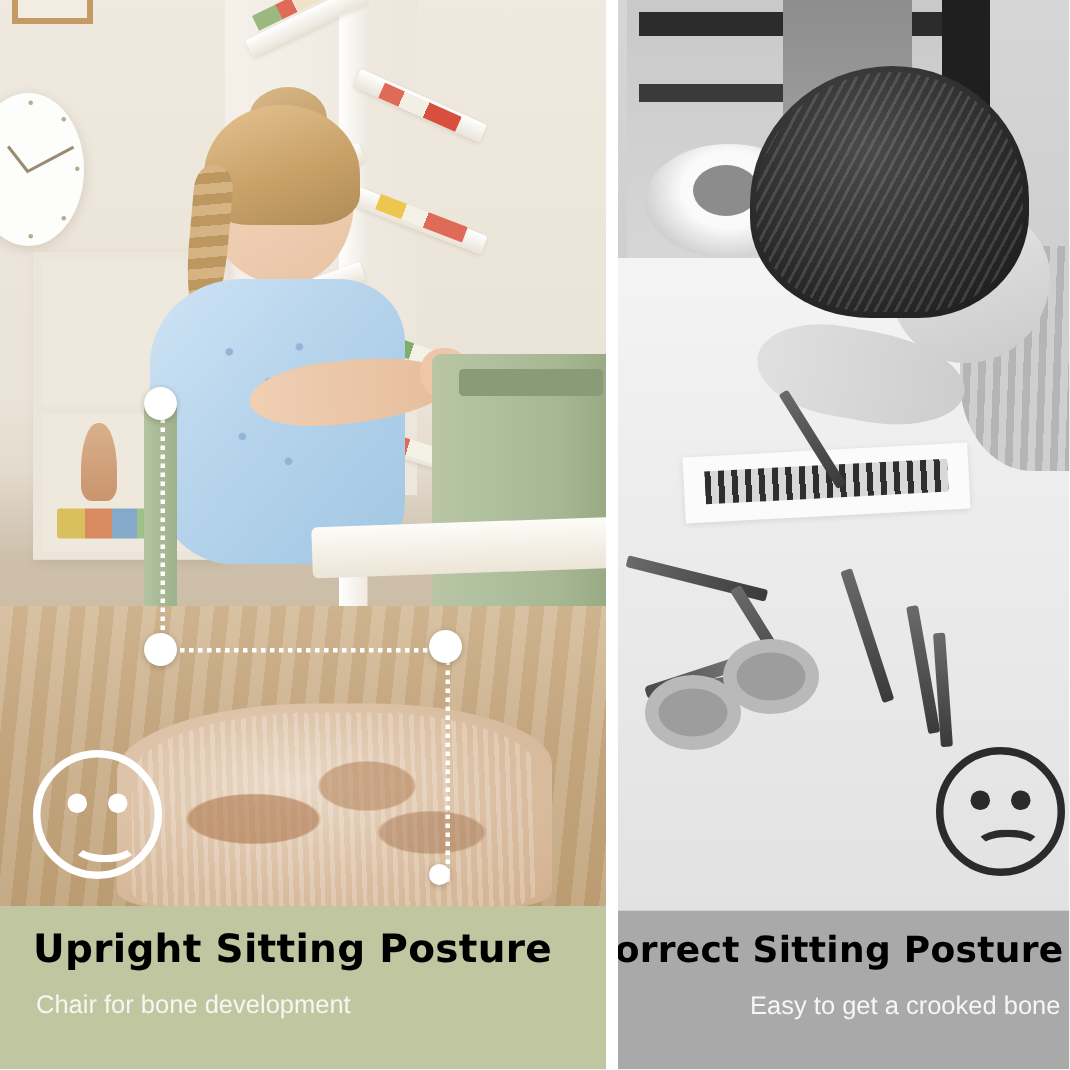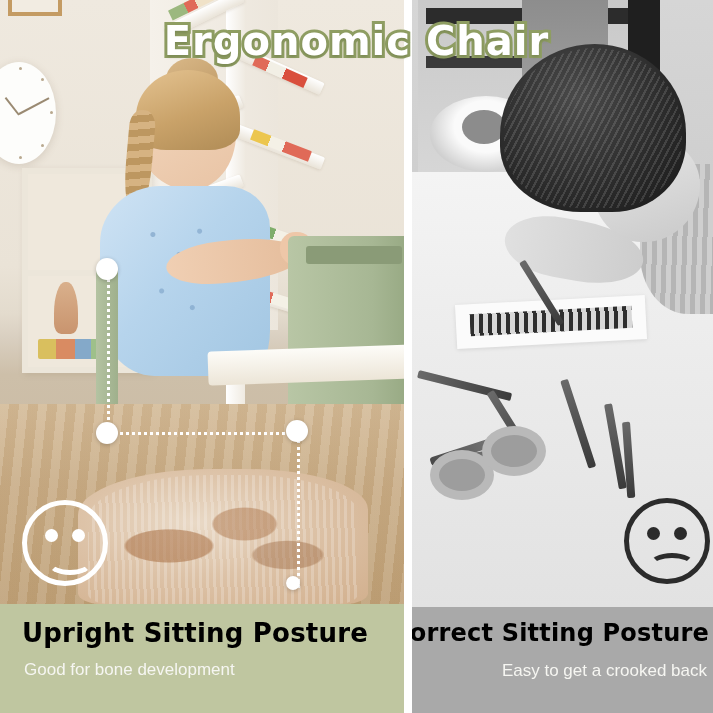--- a/index.html
+++ b/index.html
@@ -462,21 +462,21 @@
 
       <div class="face face-happy">
         <span class="eye l"></span>
           <span class="eye r"></span>
           <span class="mouth"></span>
       </div>
     </div>
 
     <div class="band band-left">
       <div class="band-heading">Upright Sitting Posture</div>
-      <div class="band-sub">Good for bone development</div>
+      <div class="band-sub">Chair for bone development</div>
     </div>
   </div>
 
   <div class="divider"></div>
 
   <div class="panel panel-right">
     <div class="photo">
       <div class="scene-r">
 
         <div class="r-bgwin">
@@ -514,19 +514,18 @@
 
       <div class="face face-sad">
         <span class="eye l"></span>
           <span class="eye r"></span>
           <span class="mouth"></span>
       </div>
     </div>
 
     <div class="band band-right">
       <div class="band-heading">Incorrect Sitting Posture</div>
-      <div class="band-sub">Easy to get a crooked back</div>
+      <div class="band-sub">Easy to get a crooked bone</div>
     </div>
   </div>
 
-  <div class="title">Ergonomic Chair</div>
 
 </div>
 
 </body></html>

